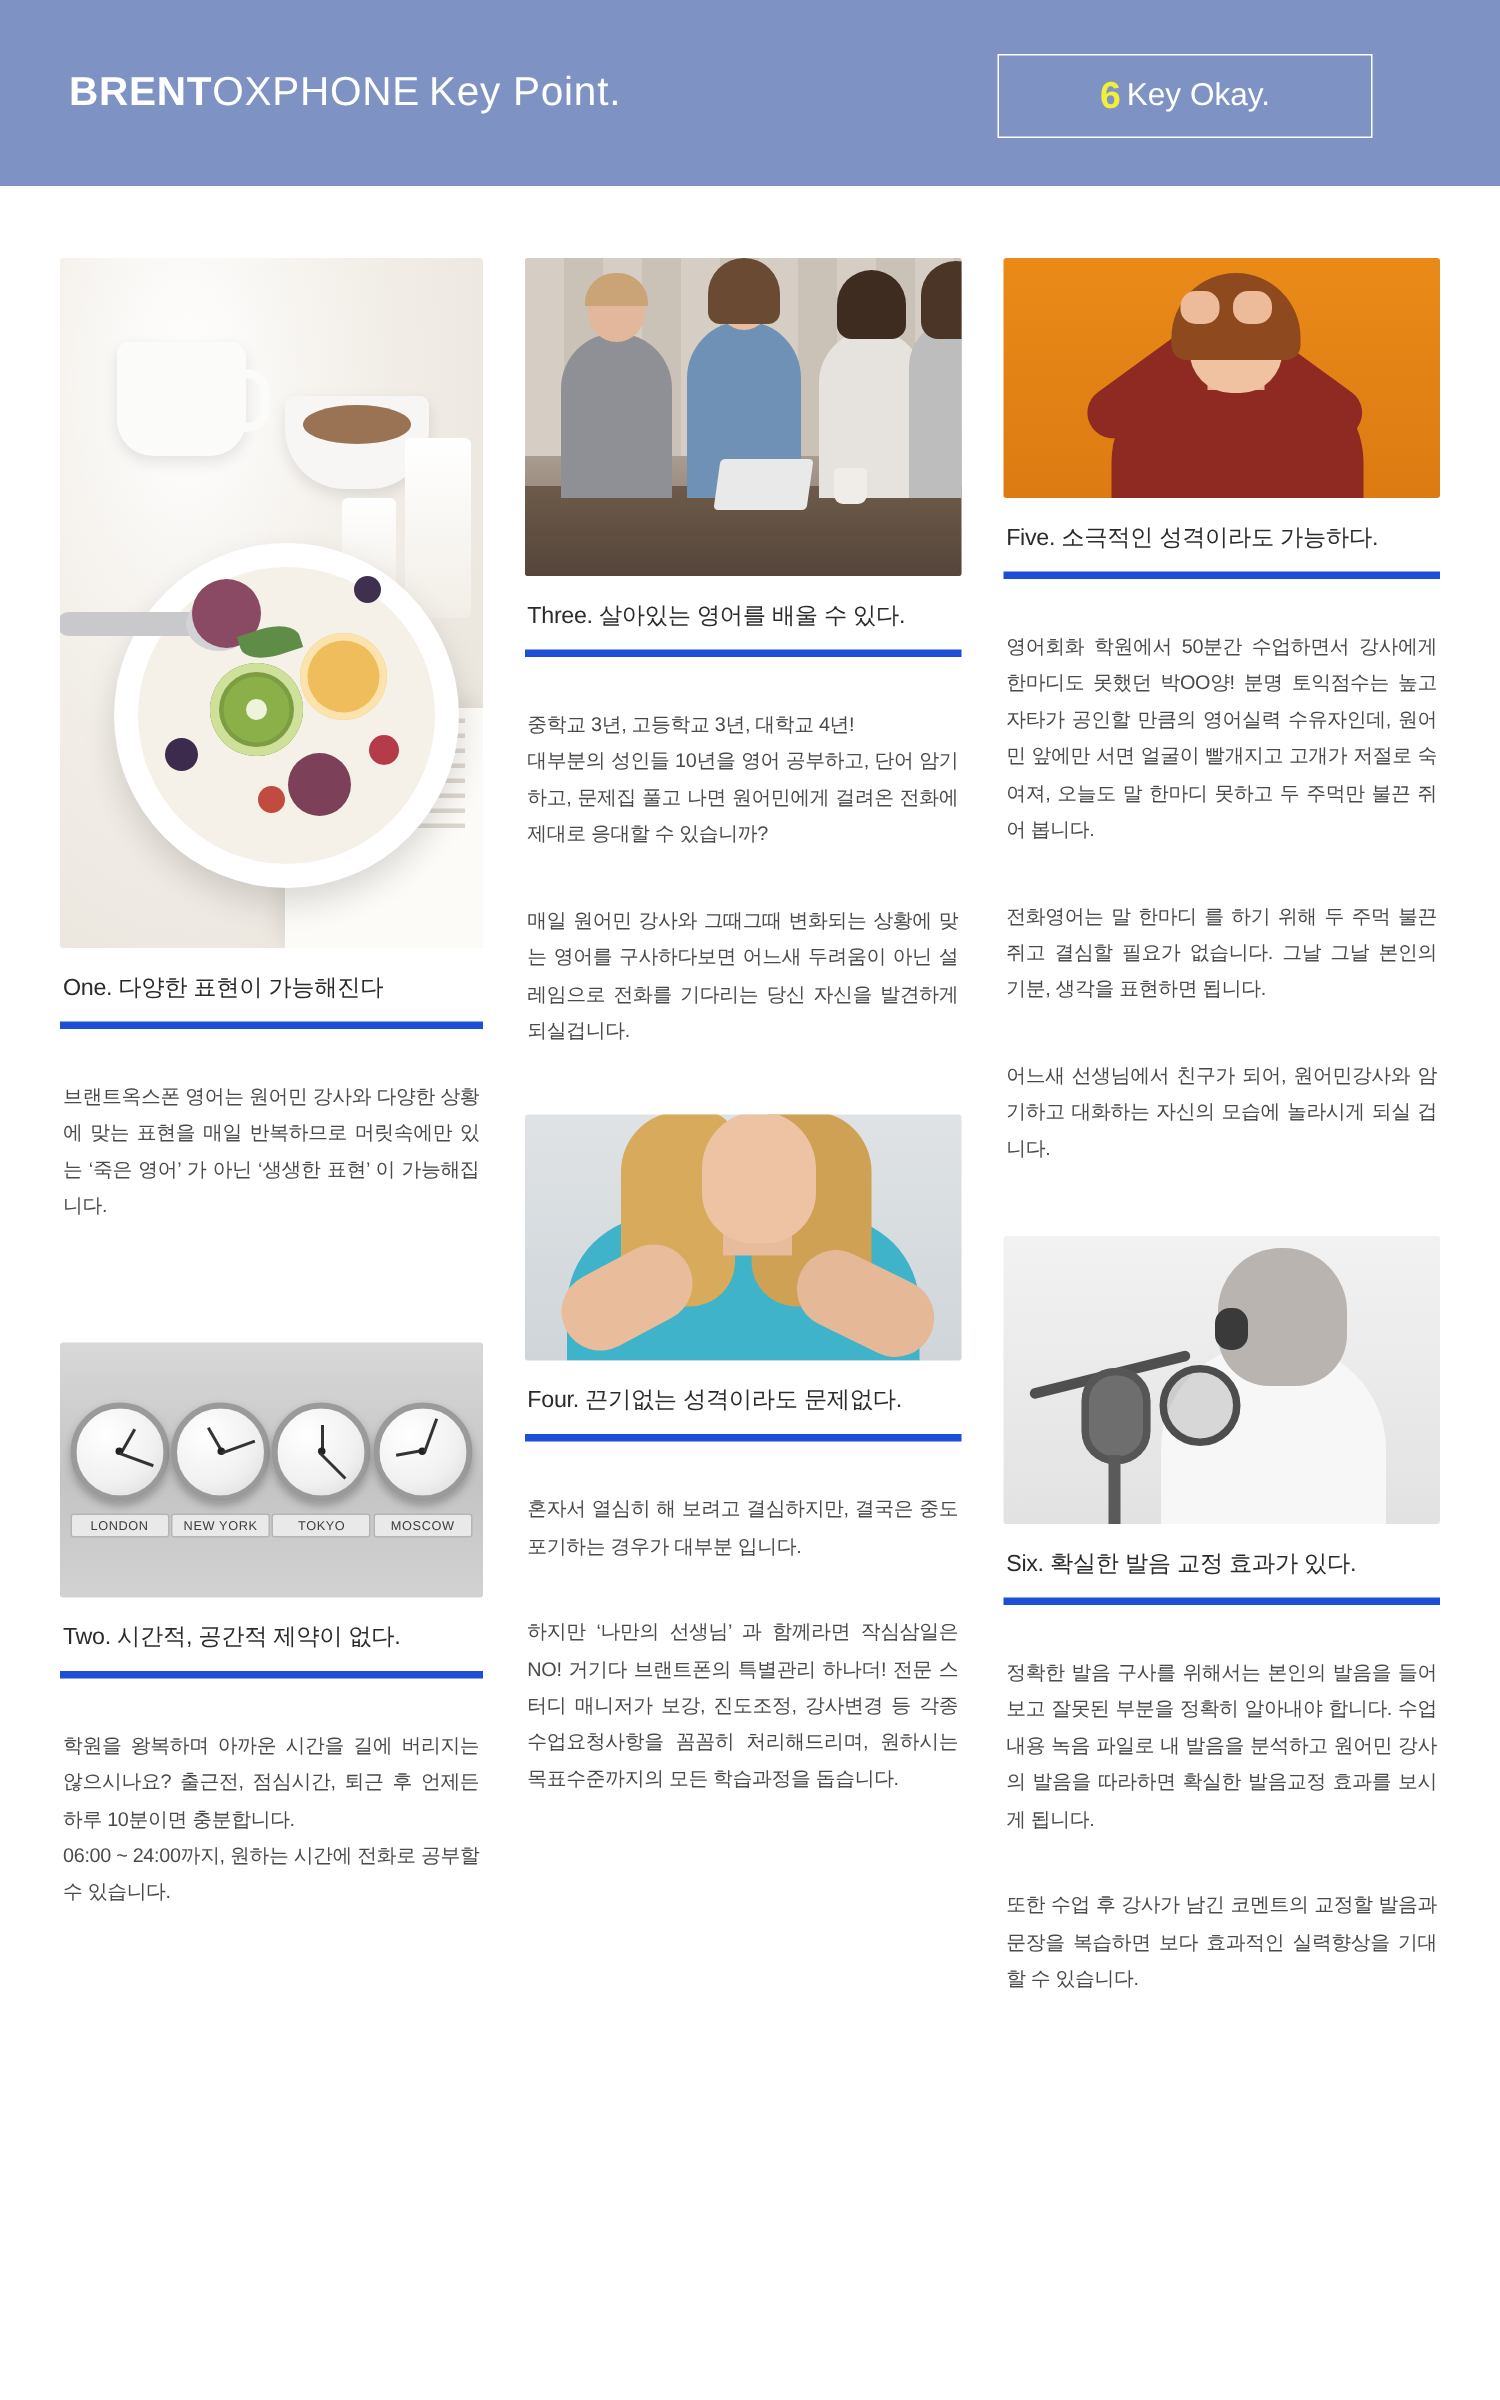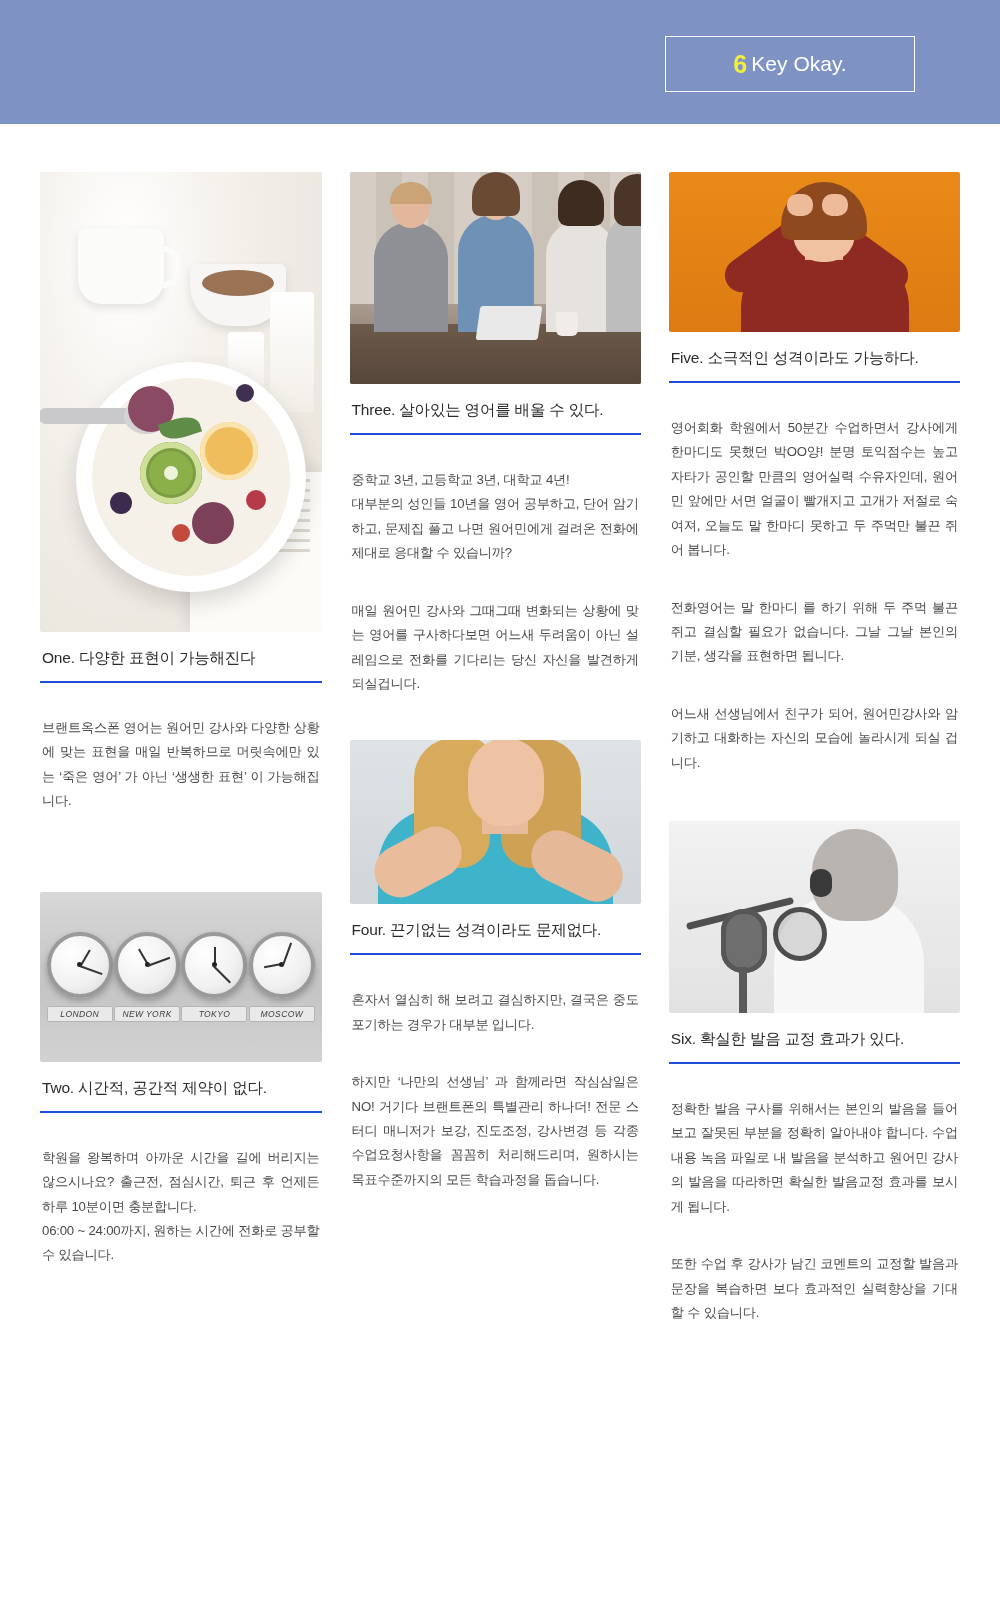--- a/index.html
+++ b/index.html
@@ -72,21 +72,21 @@
     width: 100%;
     border-radius: 2px;
     overflow: hidden;
     position: relative;
   }
 
   .headline {
     font-size: 15.5px;
     color: #2b2b2b;
     padding: 16px 2px 12px 2px;
-    border-bottom: 2px solid #1d4ed8;
+    border-bottom: 5px solid #1d4ed8;
     letter-spacing: -.2px;
   }
 
   .para {
     font-size: 13.2px;
     line-height: 1.85;
     color: #4a4a4a;
     text-align: justify;
     padding: 0 2px;
     margin-top: 33px;
@@ -159,21 +159,21 @@
   }
   .img-bowl .candle2{
     position:absolute; right:58px; top:160px; width:36px; height:86px;
     background:linear-gradient(#fff 0%, #efeae2 100%); border-radius:4px;
   }
 
   
   .img-clocks {
     height: 170px;
     background: linear-gradient(180deg,#d8d8d8 0%, #c4c4c4 55%, #d2d2d2 100%);
-    display:flex; align-items:center; justify-content:space-around; padding: 0 6px; font-style: italic;
+    display:flex; align-items:center; justify-content:space-around; padding: 0 6px;
   }
   .clock { width:66px; text-align:center; }
   .clock .dial {
     width:66px; height:66px; border-radius:50%;
     background: radial-gradient(circle at 34% 30%, #ffffff 0%, #f0f0f0 60%, #d7d7d7 100%);
     border: 4px solid #9a9a9a; position:relative; margin: 0 auto;
     box-shadow: 0 3px 6px rgba(0,0,0,.25);
   }
   .clock .dial:before, .clock .dial:after {
     content:""; position:absolute; left:50%; top:50%; background:#333;
@@ -324,20 +324,23 @@
     position:absolute; left:16px; bottom:96px; width:110px; height:7px; background:#4f4f4f; border-radius:4px;
     transform: rotate(-14deg);
   }
 </style>
 </head>
 <body>
 
 <div class="page">
 
   <div class="header">
+    <div class="brand">
+      <span class="b1">BRENT</span><span class="b2">OXPHONE</span><span class="b3">Key Point.</span>
+    </div>
     <div class="keybox">
       <span class="num">6</span>
         <span class="txt">Key</span>
         <span class="txt" style="margin-left:6px;">Okay.</span>
     </div>
   </div>
 
   <div class="content">
 
     <div class="col c1">

